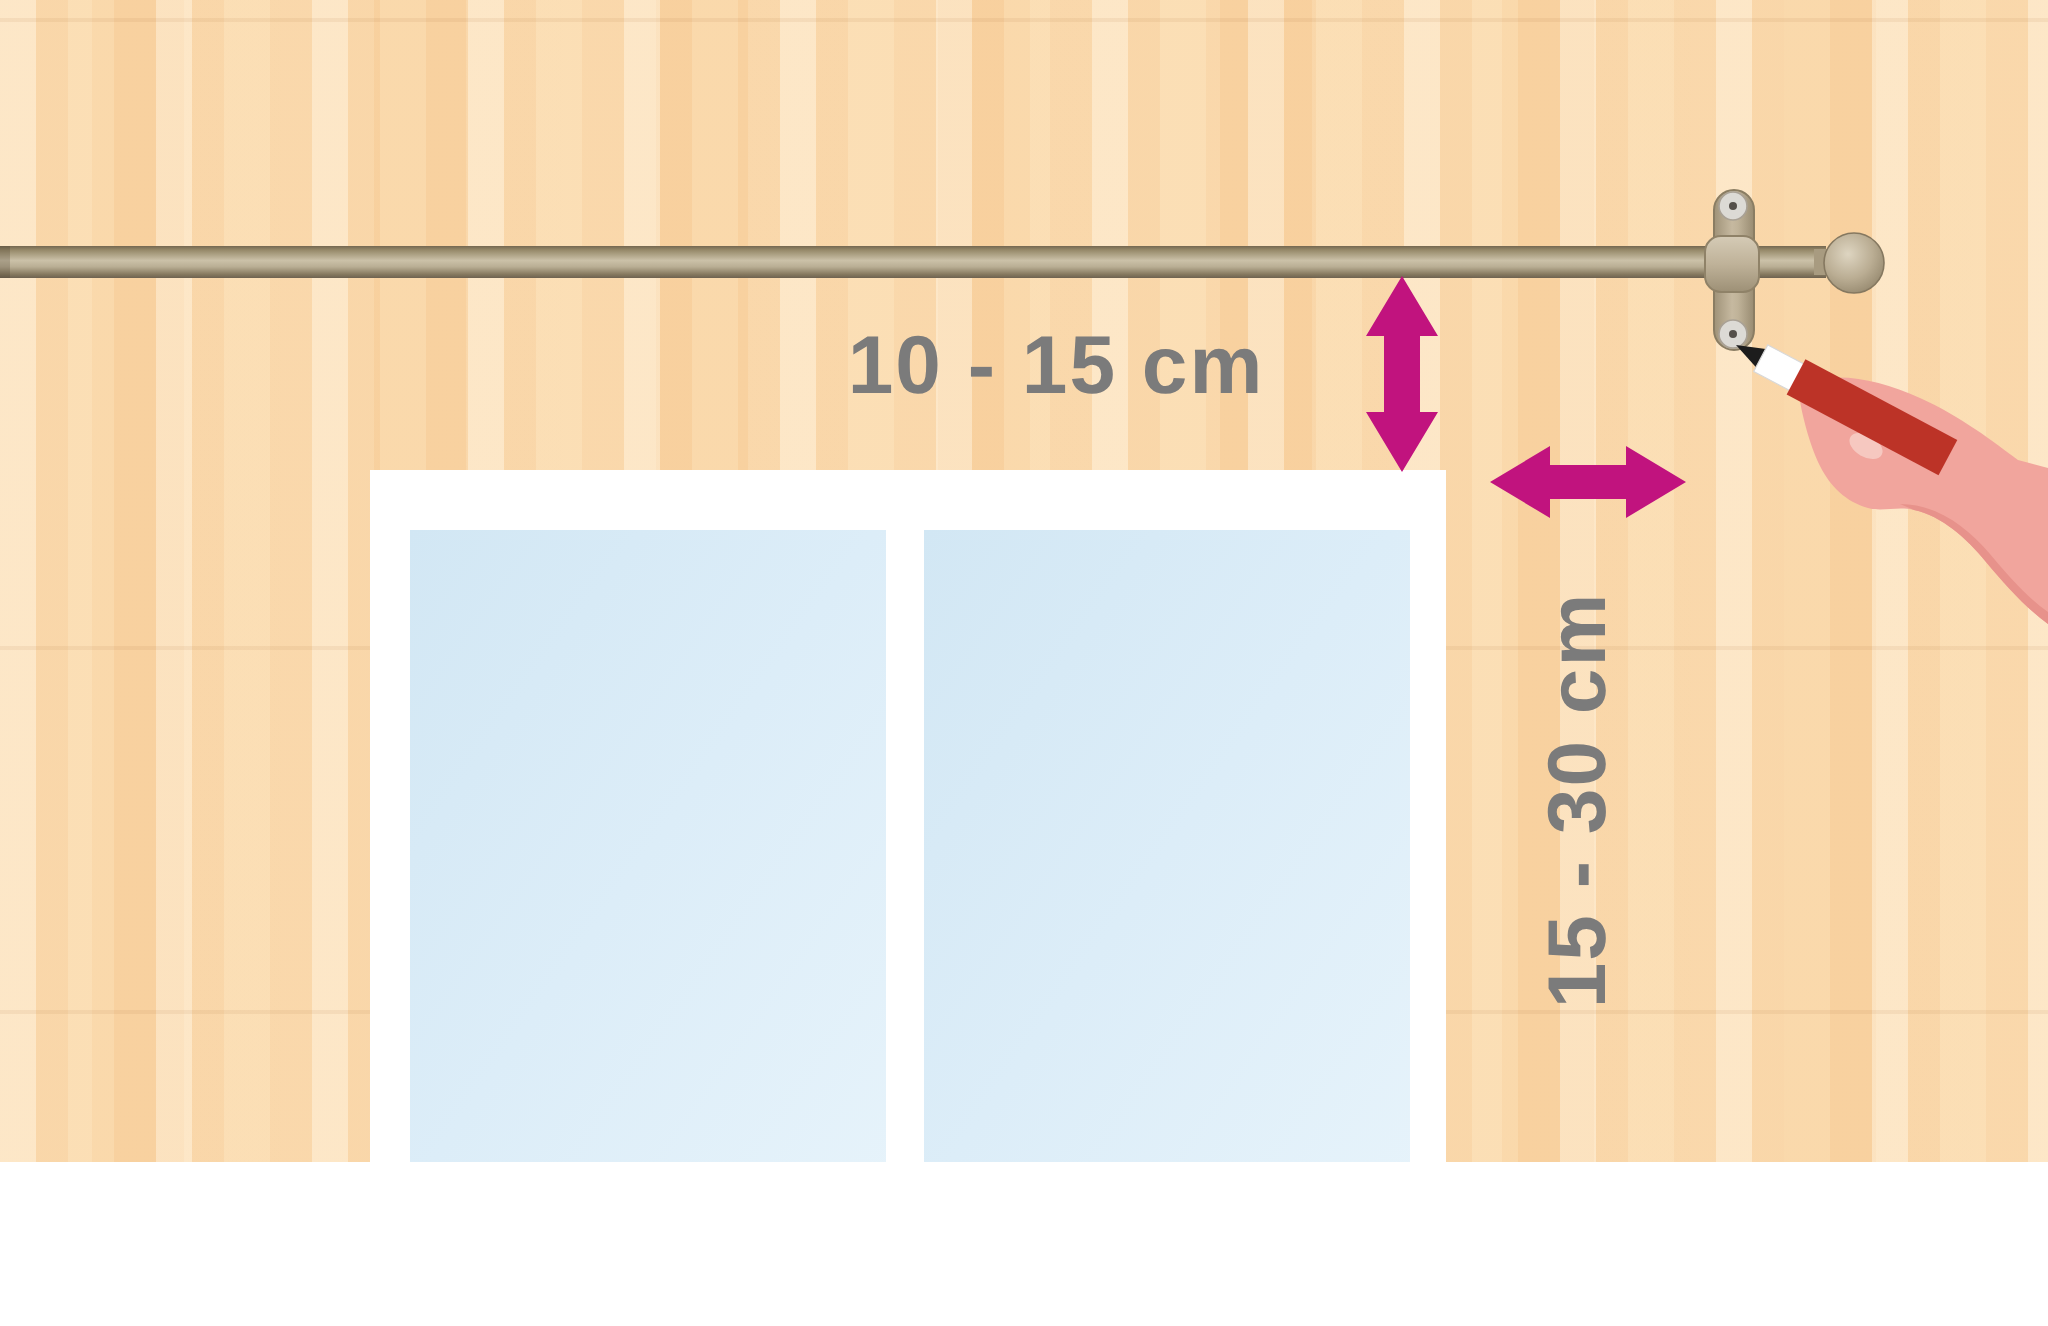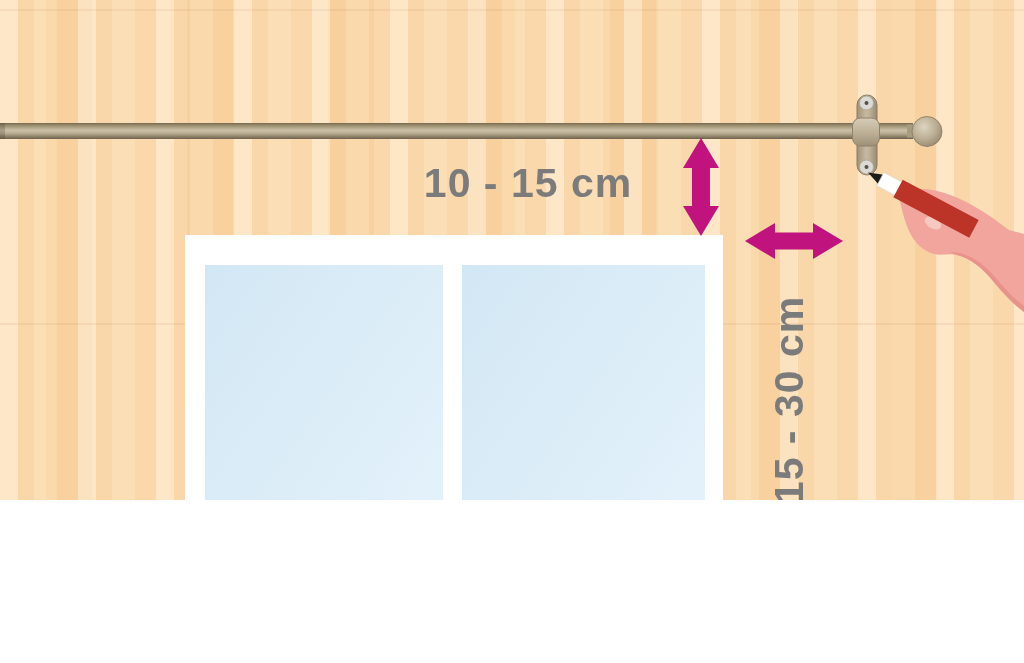--- a/index.html
+++ b/index.html
@@ -1,18 +1,18 @@
 <!DOCTYPE html>
 <html><head>
 <meta charset="utf-8">
 <style>
   html,body{margin:0;padding:0;}
   .stage{
     position:relative;
-    width:1024px;height:500px;
+    width:1024px;height:581px;
     overflow:hidden;
     font-family:"Liberation Sans", sans-serif;
   }
   
   .wall{
     position:absolute;inset:0;
     background-color:#FAD7A9;
     background-image:
       repeating-linear-gradient(90deg,
         rgba(255,244,225,0.45) 0 18px,

